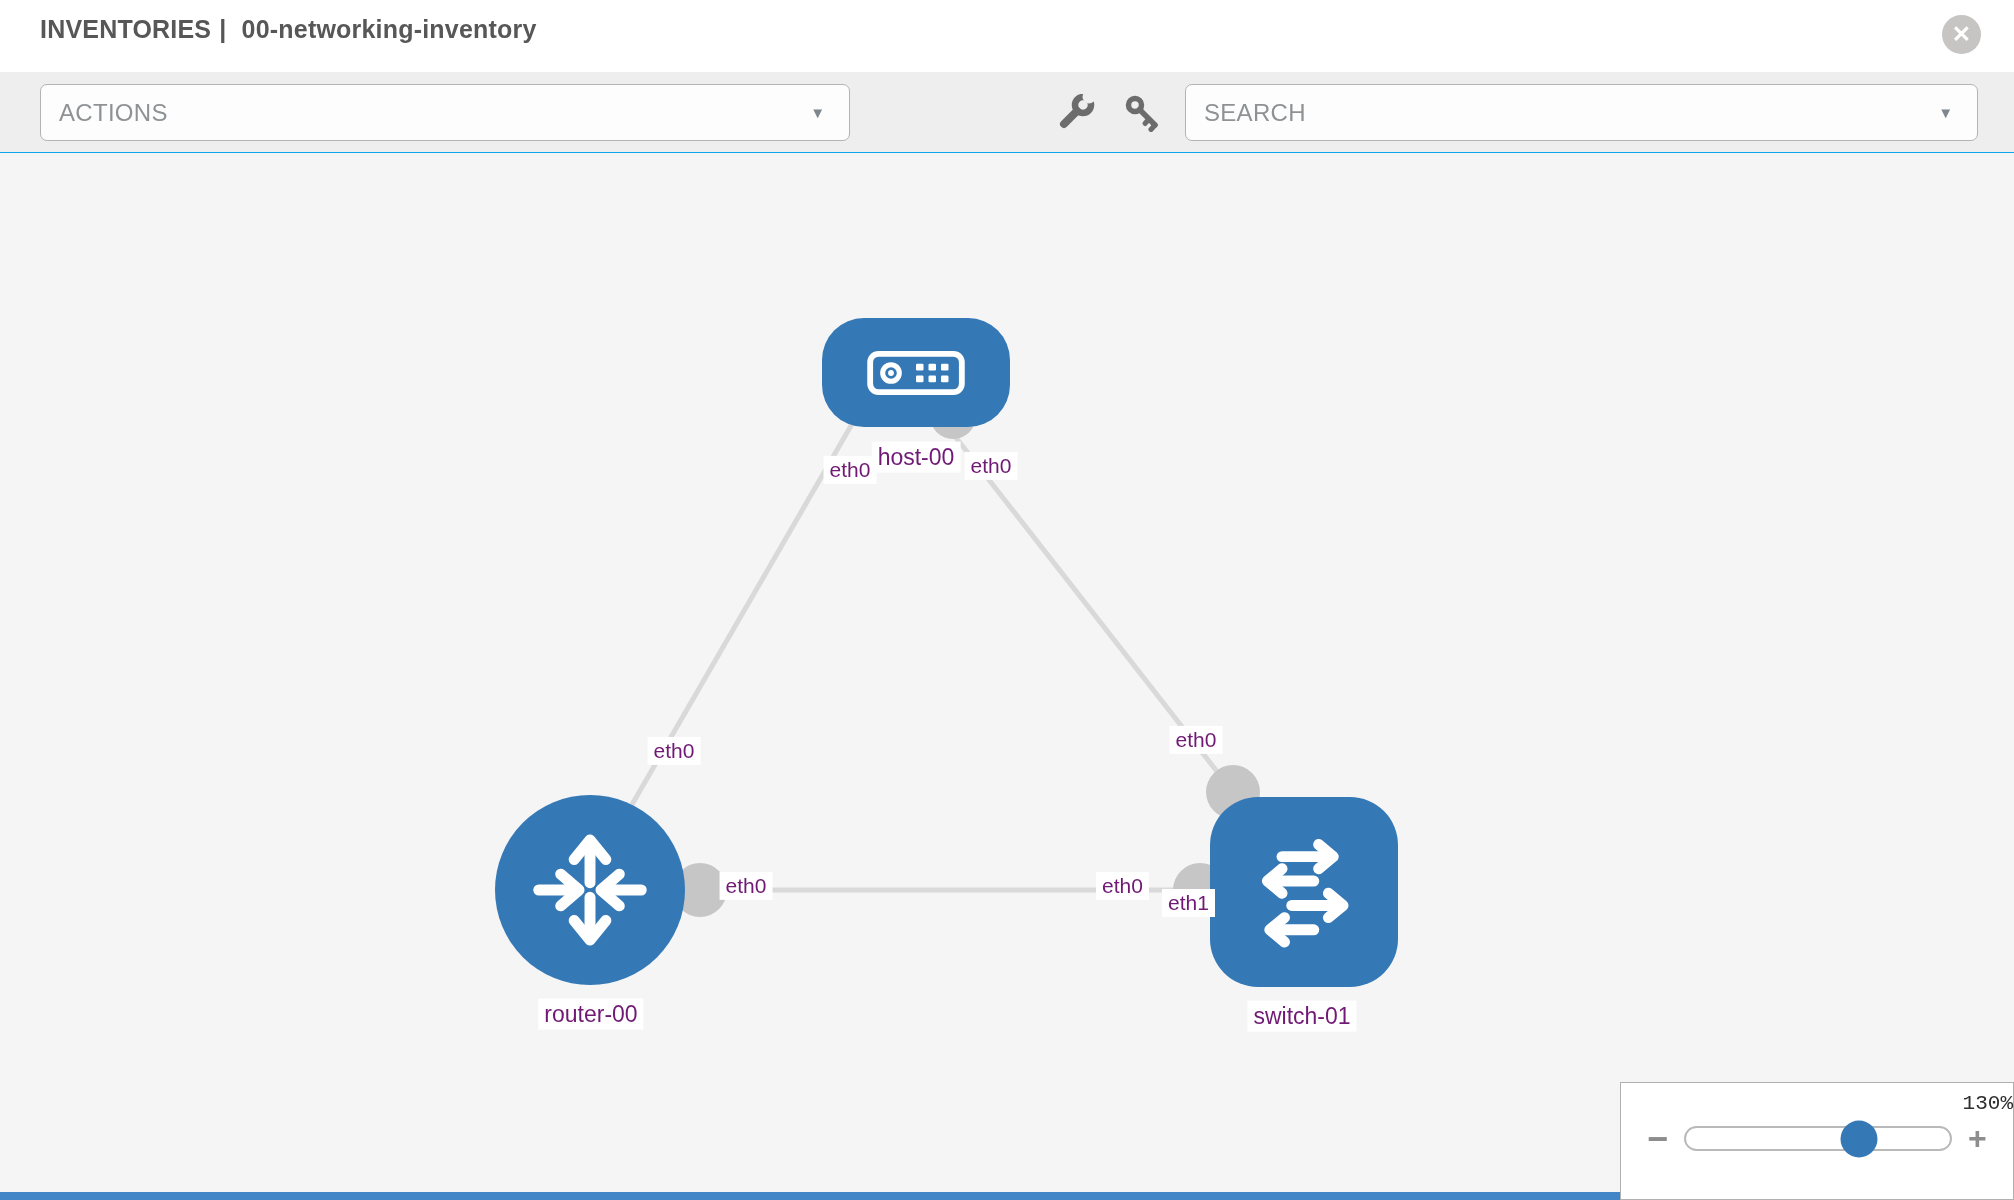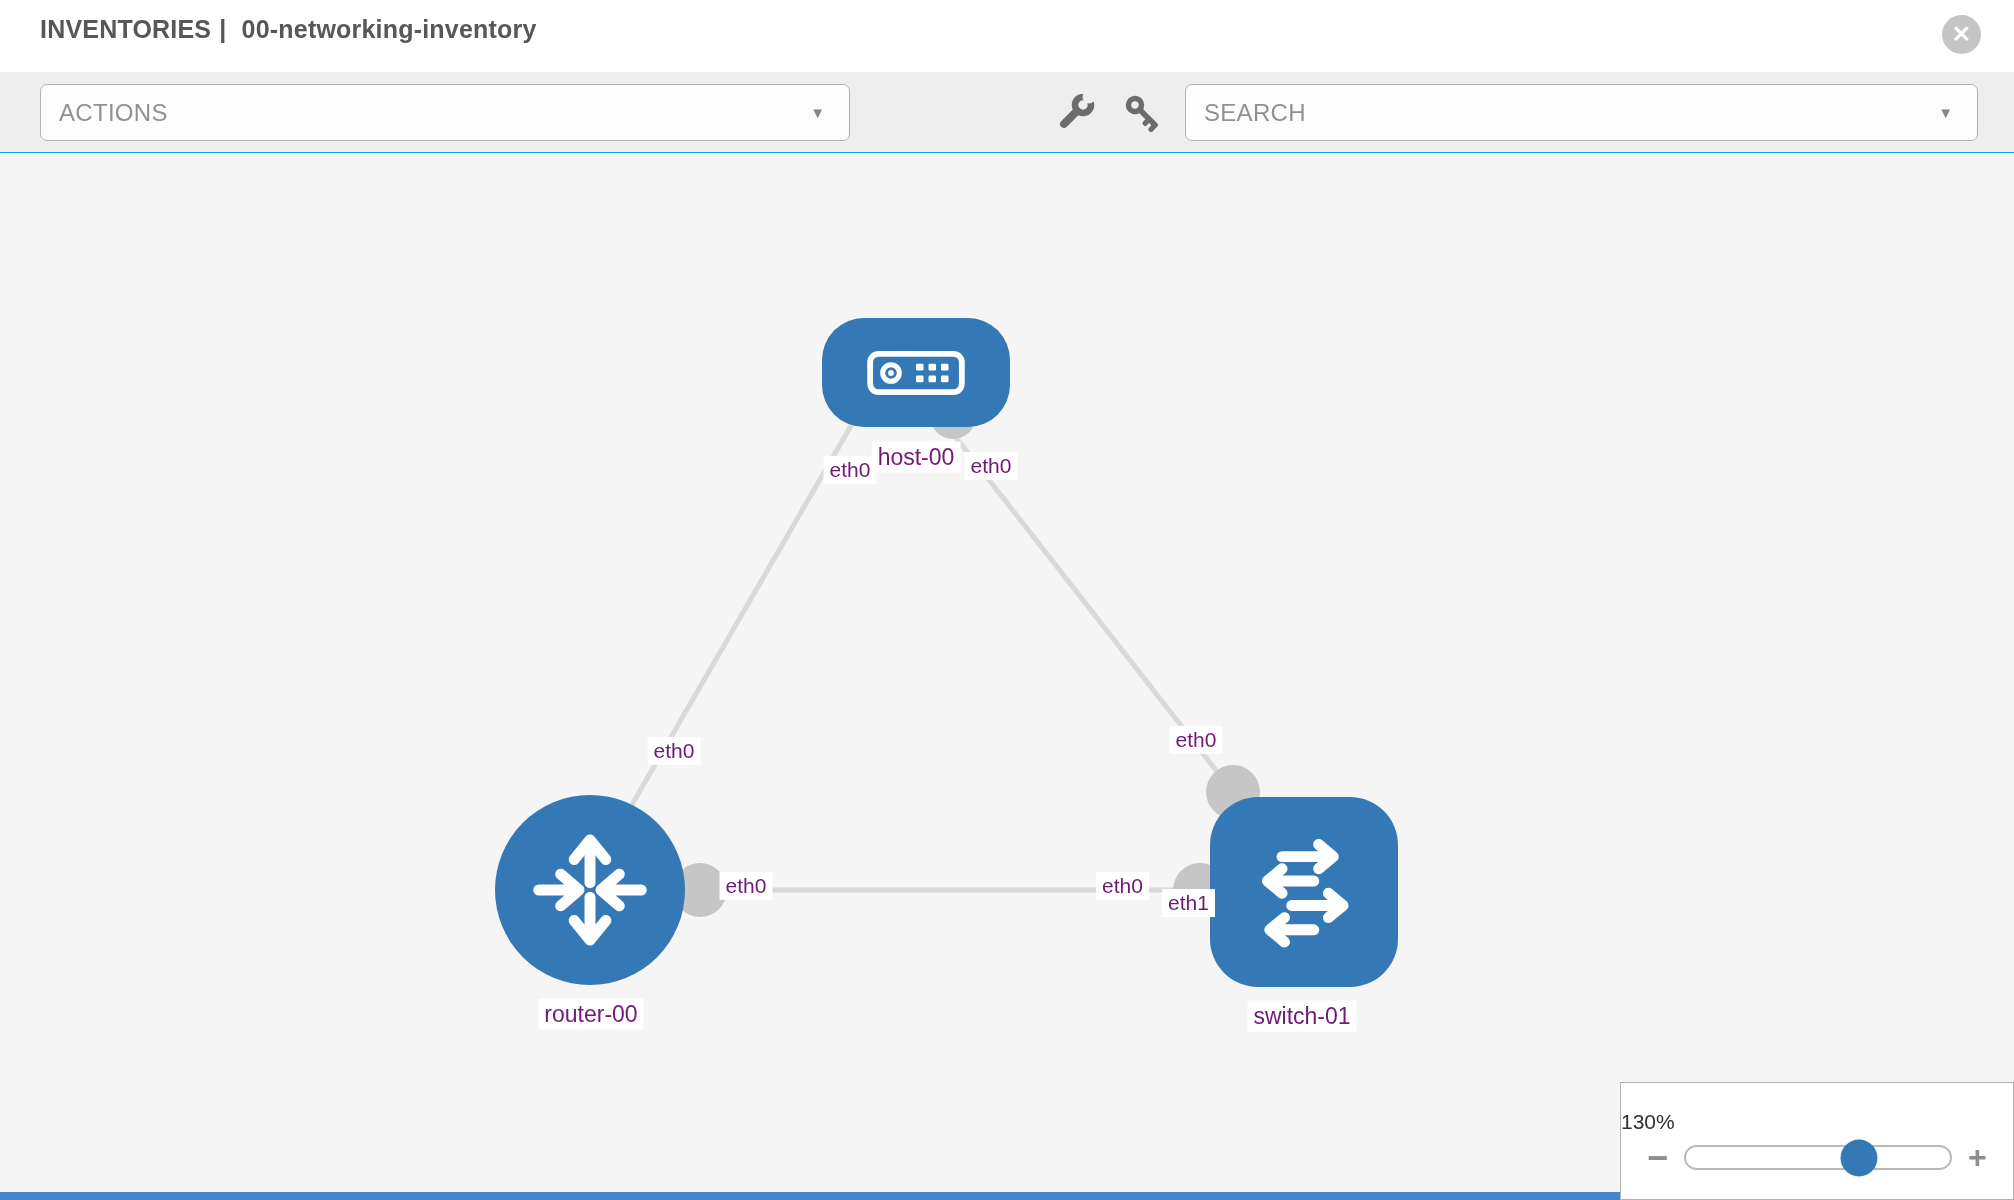--- a/index.html
+++ b/index.html
@@ -48,21 +48,21 @@
 
   .chip { position:absolute; transform:translate(-50%,-50%); background:#ffffff;
           color:#701a75; padding:1px 6px; white-space:nowrap; line-height:1.25; }
   .node-label { font-size:23px; }
   .port-label { font-size:21px; }
   .chip-abs { transform:none; }  
 
   
   .zoom-panel { position:absolute; left:1620px; top:1082px; width:394px; height:118px;
                 background:#ffffff; border:1px solid #b0b0b0; }
-  .zoom-level { text-align:left; margin-top:27px; font-size:21px; color:#2e2e2e; }
+  .zoom-level { text-align:right; margin-top:9px; font-size:21px; color:#2e2e2e;font-family:Liberation Mono, monospace; }
   .zoom-row { display:flex; align-items:center; margin-top:11px; }
   .zminus { margin-left:26px; font-size:36px; font-weight:bold; color:#8d8d8d;
             line-height:.6; cursor:pointer; }
   .ztrack { position:relative; margin-left:16px; width:268px; height:25px;
             border:2px solid #b9b9b9; border-radius:13px; background:#fff; cursor:pointer; }
   .zthumb { position:absolute; left:173px; top:50%; transform:translate(-50%,-50%);
             width:37px; height:37px; border-radius:50%; background:#3478b6; cursor:grab; }
   .zplus { margin-left:16px; font-size:32px; font-weight:bold; color:#8d8d8d;
            line-height:.8; cursor:pointer; }
 

